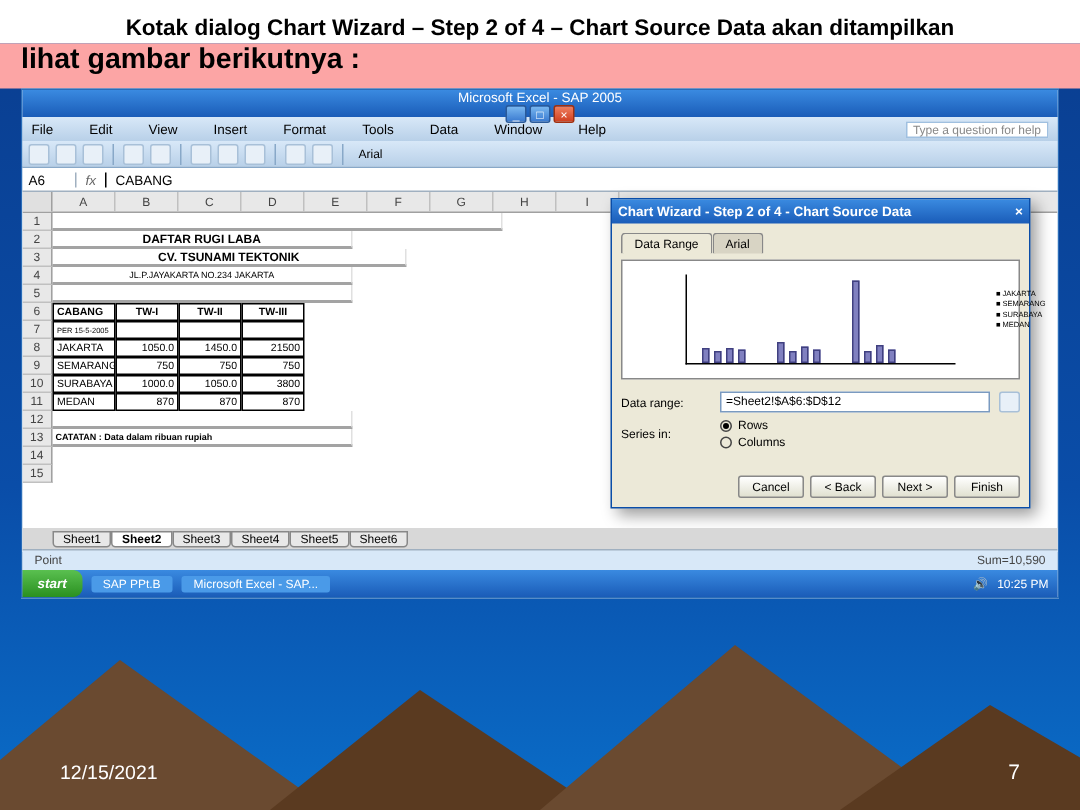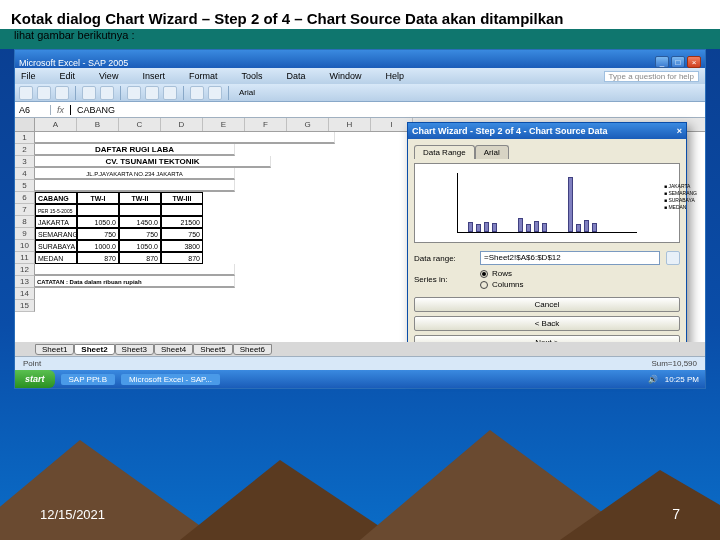--- a/index.html
+++ b/index.html
@@ -1,21 +1,21 @@
 <!DOCTYPE html>
 <html><head>
 <meta charset="utf-8">
 <style>
   * { box-sizing: border-box; margin: 0; padding: 0; }
   body { width: 720px; height: 540px; background: linear-gradient(#0a3d8f 0%, #0a4da8 60%, #0a6dc8 100%); font-family: Arial, sans-serif; position: relative; overflow: hidden; }
-  .slide-title { color: #000; font-size: 15px; font-weight: bold; padding: 10px 11px 2px; background: #fff; }
-  .slide-sub { color: #000; font-size: 11px; font-weight: normal; padding: 0 14px 8px; background: #0f766e; }
+  .slide-title { color: #000; font-size: 15px; font-weight: bold; padding: 10px 0 2px; background: #fff; text-align: center; }
+  .slide-sub { color: #000; font-size: 19px; font-weight: bold; padding: 0 14px 8px; background: #fca5a5; }
   .screenshot-wrap { margin: 0 14px; border: 1px solid #2a6db8; background: #fff; height: 340px; position: relative; font-size: 8px; }
   
-  .excel-titlebar { background: linear-gradient(#3a8ae0, #1a5cb8); height: 18px; display: flex; align-items: flex-end; padding: 0 4px; color: #fff; font-size: 9px; justify-content: space-between; }
+  .excel-titlebar { background: linear-gradient(#3a8ae0, #1a5cb8); height: 18px; display: flex; align-items: center; padding: 0 4px; color: #fff; font-size: 9px; justify-content: space-between; flex-direction: column; }
   .win-btns { display: flex; gap: 2px; }
   .win-btn { width: 14px; height: 12px; background: linear-gradient(#7ab8f0, #3a7ad0); border: 1px solid #2a5a9a; border-radius: 2px; display: flex; align-items: center; justify-content: center; font-size: 8px; }
   .win-btn.close { background: linear-gradient(#f08060, #d04020); border-color: #a03010; }
   .menubar { background: linear-gradient(#d8e8f8, #b8d0e8); height: 16px; display: flex; align-items: center; padding: 0 6px; gap: 24px; font-size: 9px; color: #000; }
   .menubar span { cursor: default; }
   .help-box { margin-left: auto; font-size: 8px; color: #888; border: 1px solid #a0c0e0; padding: 0 4px; background: #fff; }
   .toolbar { background: linear-gradient(#d8e8f8, #b8d0e8); height: 18px; display: flex; align-items: center; padding: 0 4px; gap: 4px; border-bottom: 1px solid #88a8c8; }
   .tb-btn { width: 14px; height: 14px; background: #e8f0f8; border: 1px solid #a8c0d8; border-radius: 2px; }
   .tb-sep { width: 1px; height: 14px; background: #88a8c8; margin: 0 2px; }
   .formula-bar { background: #fff; height: 16px; display: flex; align-items: center; border-bottom: 1px solid #a0b0c0; font-size: 9px; }
@@ -50,21 +50,21 @@
   .mini-bar { position: absolute; bottom: 0; width: 5px; background: #8080c0; border: 1px solid #404080; }
   .mini-legend { position: absolute; right: -60px; top: 10px; font-size: 5px; line-height: 7px; }
   .wiz-fields { margin-top: 8px; }
   .wiz-row { display: flex; align-items: center; gap: 6px; margin-bottom: 4px; }
   .wiz-label { width: 60px; }
   .wiz-input { flex: 1; border: 1px solid #7a9ac0; background: #fff; padding: 1px 3px; height: 14px; }
   .radio-grp { display: flex; flex-direction: column; gap: 2px; }
   .radio-opt { display: flex; align-items: center; gap: 4px; }
   .radio-dot { width: 8px; height: 8px; border: 1px solid #444; border-radius: 50%; display: flex; align-items: center; justify-content: center; }
   .radio-dot.sel::after { content: ''; width: 4px; height: 4px; background: #000; border-radius: 50%; }
-  .wiz-btns { display: flex; gap: 4px; justify-content: flex-end; margin-top: 8px; flex-direction: column; }
+  .wiz-btns { display: flex; gap: 4px; justify-content: flex-end; margin-top: 18px; }
   .wiz-btn { background: linear-gradient(#fff, #e0e0d0); border: 1px solid #888; padding: 2px 8px; font-size: 8px; border-radius: 2px; min-width: 44px; text-align: center; }
   
   .sheet-tabs { position: absolute; bottom: 32px; left: 0; right: 0; height: 14px; background: #d8d8d8; display: flex; align-items: center; font-size: 8px; padding: 0 20px; gap: 0; }
   .stab { border: 1px solid #888; padding: 0 6px; background: #e8e8e8; border-radius: 0 0 3px 3px; }
   .stab.active { background: #fff; font-weight: bold; }
   
   .statusbar { position: absolute; bottom: 18px; left: 0; right: 0; height: 14px; background: #d8e8f8; display: flex; align-items: center; justify-content: space-between; padding: 0 8px; font-size: 8px; color: #444; border-top: 1px solid #a0b0c0; }
   
   .taskbar { position: absolute; bottom: 0; left: 0; right: 0; height: 18px; background: linear-gradient(#3a8ae0, #1a5cb8); display: flex; align-items: center; font-size: 9px; margin-top: 30px; }
   .start { background: linear-gradient(#5ac050, #2a9020); color: #fff; height: 100%; padding: 0 10px; display: flex; align-items: center; font-weight: bold; font-style: italic; border-radius: 0 6px 6px 0; }

